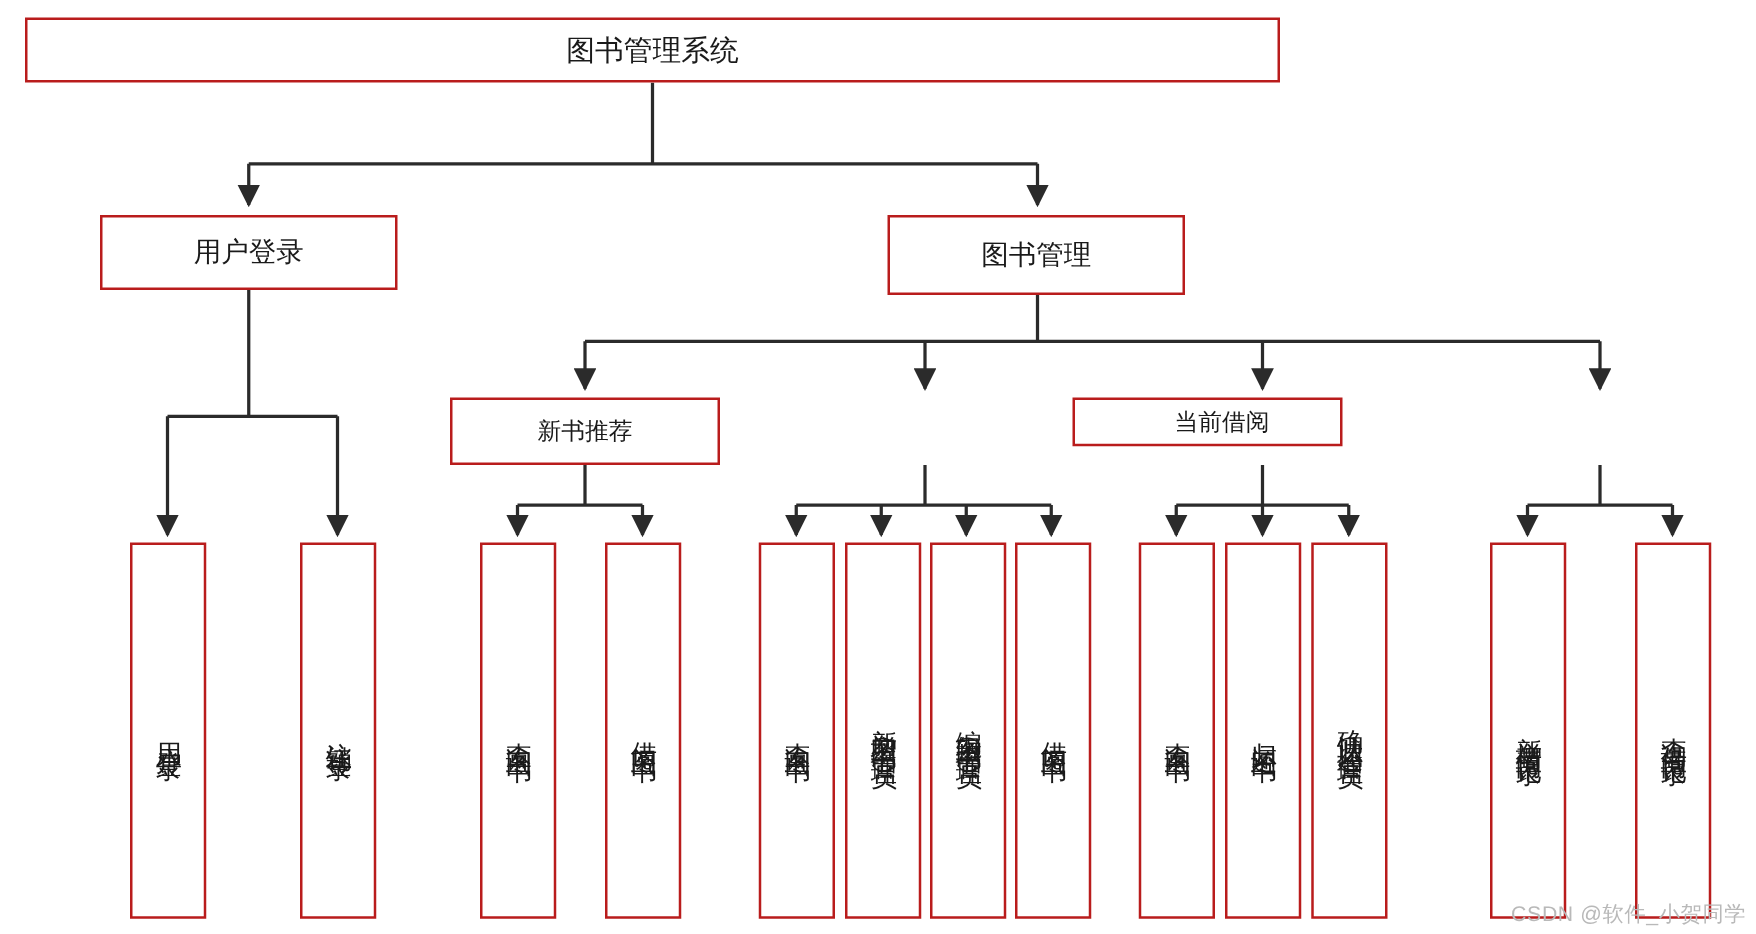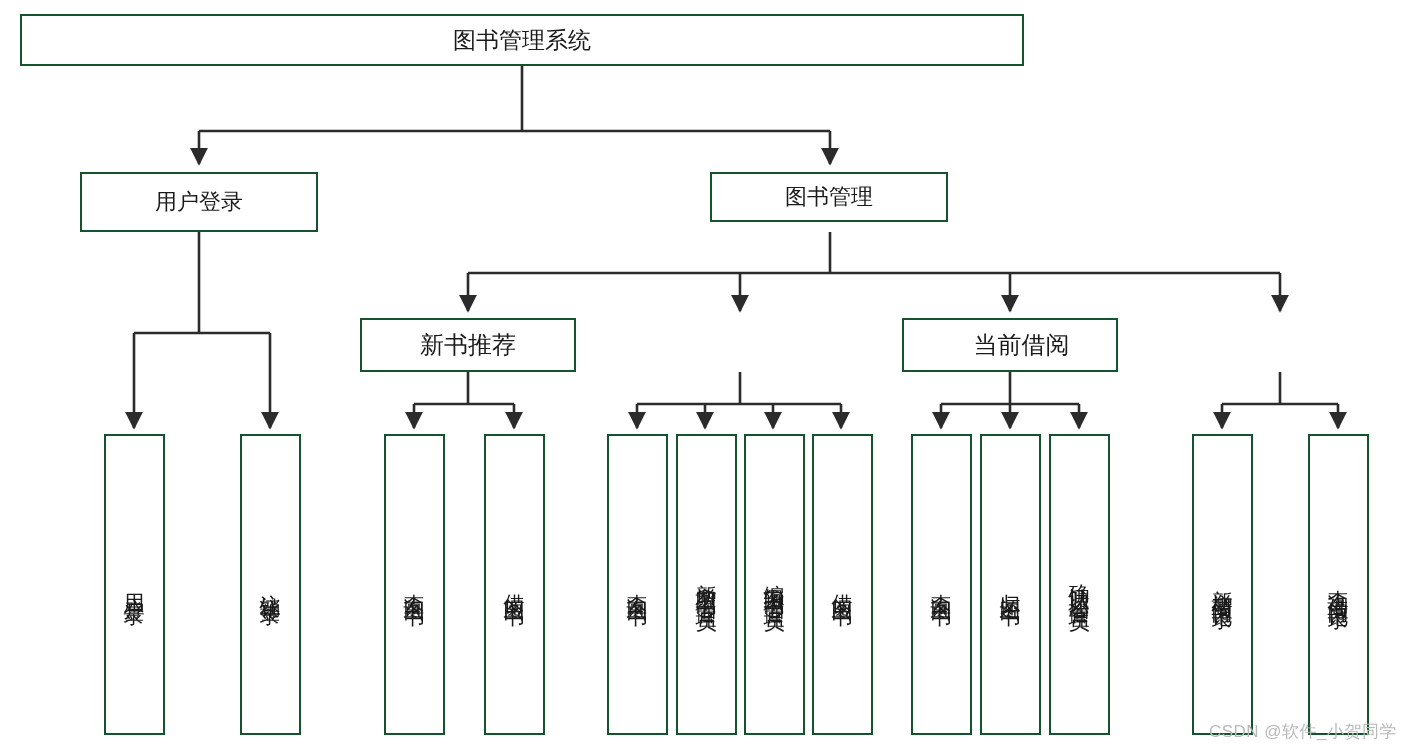--- a/index.html
+++ b/index.html
@@ -19,34 +19,34 @@
     position: absolute;
     left: 0; top: 0;
     width: 1405px;
     height: 747px;
     pointer-events: none;
   }
   .node {
     position: absolute;
     box-sizing: border-box;
     background: #ffffff;
-    border: 2px solid #14532d;
+    border: 2px solid #b91c1c;
     display: flex;
     align-items: center;
     justify-content: center;
     color: #1a1a1a;
   }
   .node.root {
     font-size: 23px;
   }
   .node.lvl2 {
     font-size: 22px;
   }
   .node.lvl3 {
-    font-size: 24px;
+    font-size: 19px;
   }
   .node.leaf {
     font-size: 21px;
     writing-mode: vertical-rl;
     text-orientation: upright;
     letter-spacing: 4px;
     line-height: 1;
     padding: 4px 0;
     white-space: nowrap;
   }
@@ -118,28 +118,28 @@
     </g>
   </svg>
 
   <div class="node root" style="left:20px; top:14px; width:1004px; height:52px;">
     <span>图书管理系统</span>
   </div>
 
   <div class="node lvl2" style="left:80px; top:172px; width:238px; height:60px;">
     <span>用户登录</span>
   </div>
-  <div class="node lvl2" style="left:710px; top:172px; width:238px; height:50px;">
+  <div class="node lvl2" style="left:710px; top:172px; width:238px; height:64px;">
     <span>图书管理</span>
   </div>
 
   <div class="node lvl3" style="left:360px; top:318px; width:216px; height:54px;">
     <span>新书推荐</span>
   </div>
-  <div class="node lvl3" style="left:902px; top:318px; width:216px; height:54px;padding-left:23px;">
+  <div class="node lvl3" style="left:858px; top:318px; width:216px; height:39px;padding-left:23px;">
     <span>当前借阅</span>
   </div>
 
   <div class="node leaf" style="left:104px; top:434px; width:61px; height:301px;">
     <span>用户登录</span>
   </div>
   <div class="node leaf" style="left:240px; top:434px; width:61px; height:301px;">
     <span>注销登录</span>
   </div>
 

